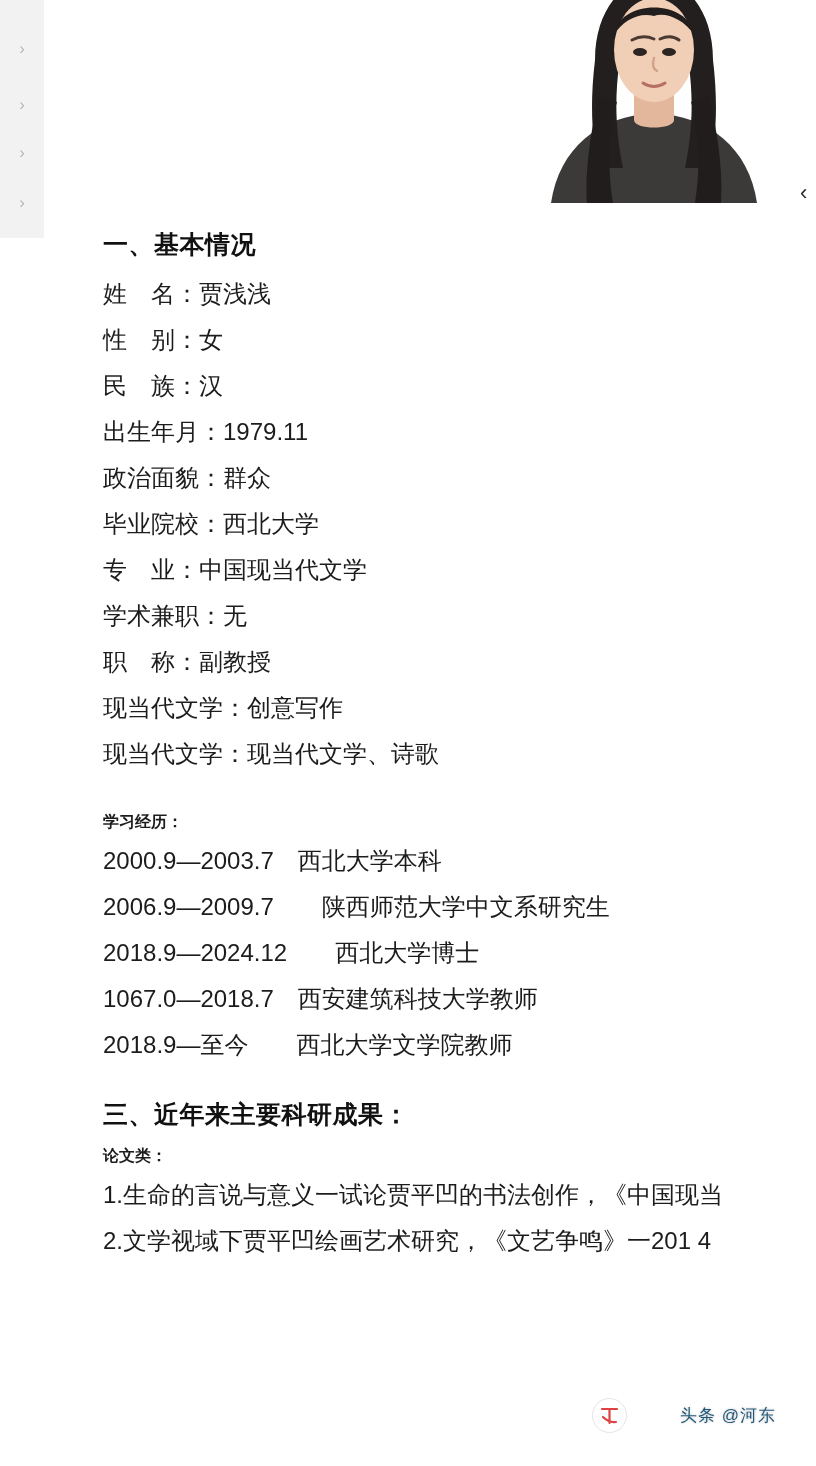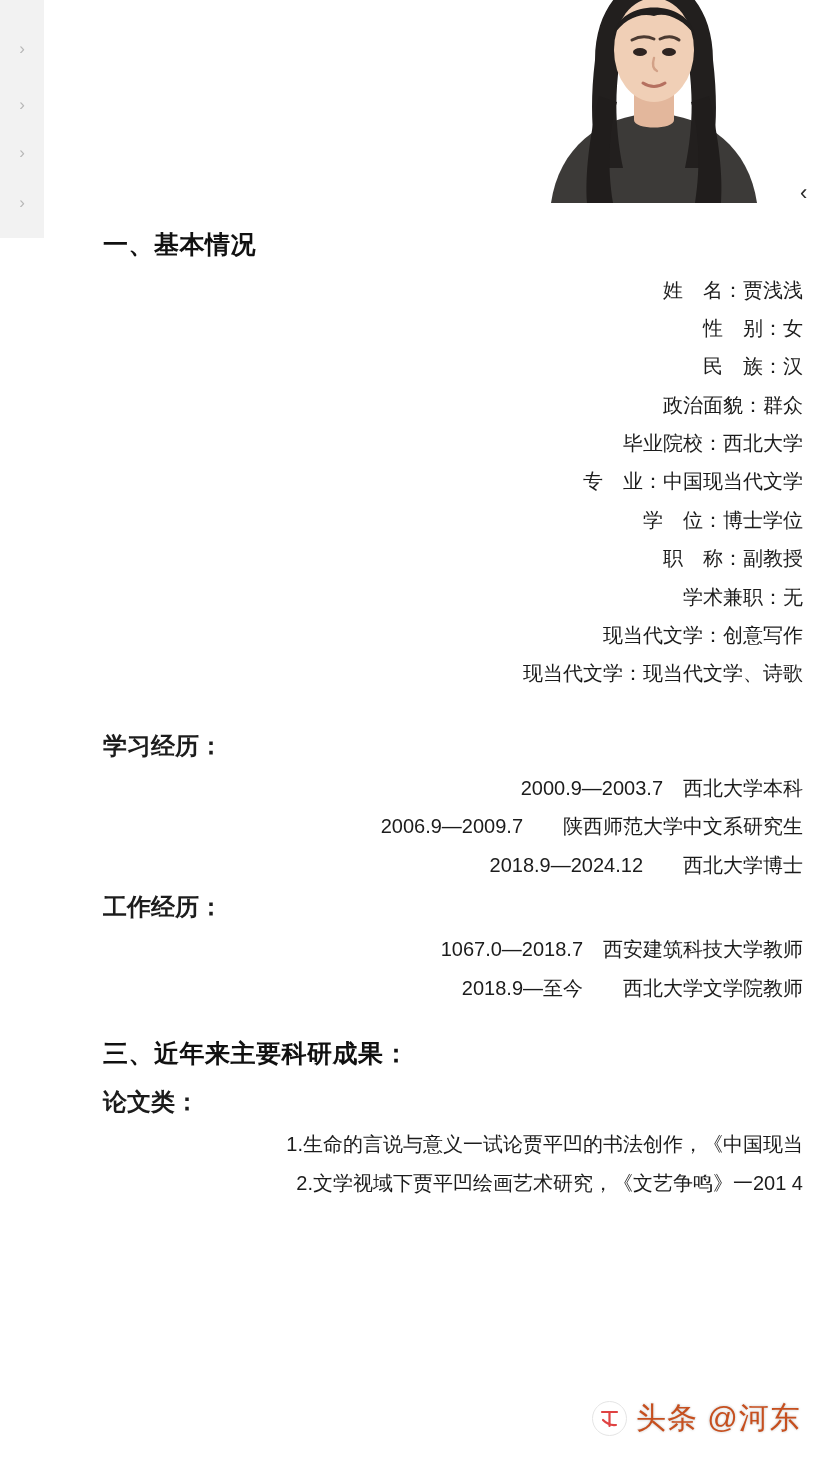--- a/index.html
+++ b/index.html
@@ -73,28 +73,27 @@
   .heading {
     font-size: 25px;
     font-weight: bold;
     letter-spacing: 0.5px;
     color: #111111;
     margin: 0 0 8px 0;
     line-height: 1.38;
     font-family: Liberation Serif, serif;
   }
   .line {
-    font-size: 20px;
+    font-size: 24px;
     line-height: 1.92;
     color: #1c1c1c;
     white-space: pre;
-    text-align: right;
   }
   .sub {
-    font-size: 24px;
+    font-size: 16px;
     line-height: 1.92;
     color: #1c1c1c;
     font-weight: bold;
   }
   .gap { height: 30px; }
 
   
   #watermark {
     position: absolute;
     left: 592px;
@@ -109,24 +108,25 @@
     height: 33px;
     border-radius: 50%;
     background: #ffffff;
     border: 1px solid #e2e2e2;
     display: flex;
     align-items: center;
     justify-content: center;
     overflow: hidden;
   }
   #watermark .wm-text {
-    font-size: 30px;
-    color: #c2410c;
+    font-size: 17px;
+    color: #0c4a6e;
     text-shadow: 0 0 3px rgba(0,0,0,.28);
     letter-spacing: 1px;
+    margin-left: 44px;
   }
 </style>
 </head>
 <body>
 
 <div id="left-rail">
   <div class="rail-chevron" style="top:20px;">›</div>
   <div class="rail-chevron" style="top:76px;">›</div>
   <div class="rail-chevron" style="top:124px;">›</div>
   <div class="rail-chevron" style="top:174px;">›</div>
@@ -163,36 +163,35 @@
 
 <div id="edge-mark">‹</div>
 
 <div id="doc">
 
   <div class="heading">一、基本情况</div>
 
   <div class="line"><span>姓　名：</span><span>贾浅浅</span></div>
   <div class="line"><span>性　别：</span><span>女</span></div>
   <div class="line"><span>民　族：</span><span>汉</span></div>
+  <div class="line"><span>出生年月：</span><span>1979.11</span></div>
   <div class="line"><span>政治面貌：</span><span>群众</span></div>
   <div class="line"><span>毕业院校：</span><span>西北大学</span></div>
   <div class="line"><span>专　业：</span><span>中国现当代文学</span></div>
-  <div class="line"><span>学　位：</span><span>博士学位</span></div>
+  <div class="line"><span>学术兼职：</span><span>无</span></div>
   <div class="line"><span>职　称：</span><span>副教授</span></div>
-  <div class="line"><span>学术兼职：</span><span>无</span></div>
   <div class="line"><span>现当代文学：</span><span>创意写作</span></div>
   <div class="line"><span>现当代文学：</span><span>现当代文学、诗歌</span></div>
 
   <div class="gap"></div>
 
   <div class="sub">学习经历：</div>
   <div class="line">2000.9—2003.7　西北大学本科</div>
   <div class="line">2006.9—2009.7　　陕西师范大学中文系研究生</div>
   <div class="line">2018.9—2024.12　　西北大学博士</div>
-  <div class="sub">工作经历：</div>
   <div class="line">1067.0—2018.7　西安建筑科技大学教师</div>
   <div class="line">2018.9—至今　　西北大学文学院教师</div>
 
   <div class="gap"></div>
 
   <div class="heading">三、近年来主要科研成果：</div>
   <div class="sub">论文类：</div>
   <div class="line">1.生命的言说与意义一试论贾平凹的书法创作，《中国现当</div>
   <div class="line">2.文学视域下贾平凹绘画艺术研究，《文艺争鸣》一201 4</div>
 

